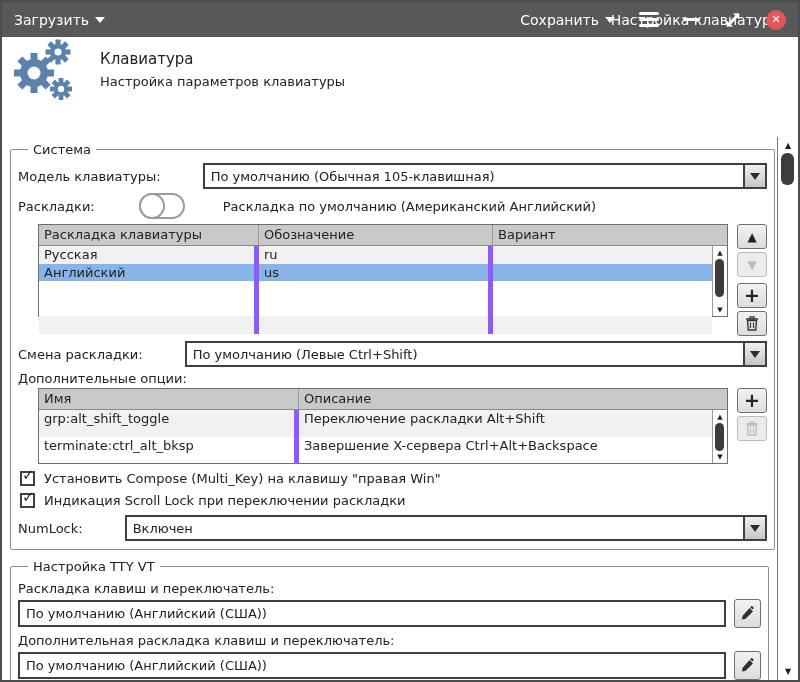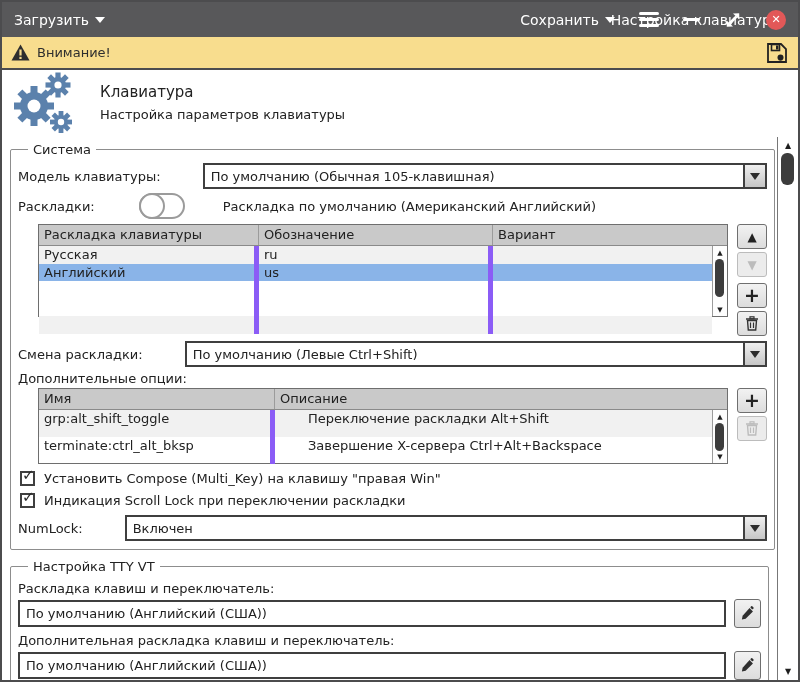--- a/index.html
+++ b/index.html
@@ -52,23 +52,23 @@
   .toggle .knob { position:absolute; left:-2px; top:-2px; width:26px; height:26px; border:2px solid #9b9b9b; border-radius:50%; background:#fff; }
 
   
   .tbl-block { display:flex; align-items:flex-start; margin:5px 0 5px 20px; }
   .tbl { position:relative; width:690px; border:1px solid #6e6e6e; background:#fff; font-size:13px; }
   .thead { display:flex; height:21px; background:#c9c9c9; border-bottom:1px solid #8a8a8a; }
   .th { padding:2px 5px 0 5px; border-right:1px solid #9b9b9b; overflow:hidden; white-space:nowrap; }
   .th:last-child { border-right:none; }
   .tr { display:flex; }
   .td { padding:1px 5px 0 5px; border-right:5px solid #8b5cf6; overflow:hidden; white-space:nowrap; height:100%; }
-  .td:last-child { border-right:none;margin-left:28px; }
+  .td:last-child { border-right:none; }
   .c1 { width:220px; } .c2 { width:234px; } .c3 { flex:1; }
-  .o1 { width:236px; } .o2 { flex:1; }
+  .o1 { width:260px; } .o2 { flex:1; }
   .r-alt { background:#f1f1f1; }
   .r-sel { background:#8ab4e8; }
   .rows-area { margin-right:15px; }
   .tbl1 .tr { height:17.5px; }
   .tbl2 .tr { height:27px; align-items:center; }
 
   .tscroll { position:absolute; top:21px; right:0; bottom:0; width:15px; background:#fdfdfd; border-left:1px solid #9b9b9b; }
   .tscroll .up, .tscroll .dn { position:absolute; left:0; right:0; height:11px; display:flex; align-items:center; justify-content:center; font-size:7px; color:#1e1e1e; }
   .tscroll .up { top:1px; } .tscroll .dn { bottom:1px; }
   .tscroll .thumb { position:absolute; left:2px; width:9px; background:#3c3c3c; border-radius:5px; }
@@ -121,35 +121,20 @@
       <div class="min-btn"></div>
       <svg width="18" height="18" viewBox="0 0 18 18">
         <line x1="5.5" y1="12.5" x2="12.5" y2="5.5" stroke="#fff" stroke-width="2.6"></line>
         <polygon points="15,2 15.6,8.2 8.8,2.6" fill="#fff" transform="rotate(4 12 5)"></polygon>
         <polygon points="3,16 2.4,9.8 9.2,15.4" fill="#fff" transform="rotate(4 6 13)"></polygon>
       </svg>
       <div class="close-btn">✕</div>
     </div>
   </div>
 
-  <div class="warnbar">
-    <svg width="19" height="17" viewBox="0 0 19 17">
-      <polygon points="9.5,0.5 18.5,16.5 0.5,16.5" fill="#2e2e2e"></polygon>
-      <rect x="8.4" y="5.5" width="2.2" height="6" fill="#f8dd8e"></rect>
-      <rect x="8.4" y="12.8" width="2.2" height="2.2" fill="#f8dd8e"></rect>
-    </svg>
-    <span class="warn-text">Внимание!</span>
-    <svg class="warn-save" width="24" height="24" viewBox="0 0 24 24">
-      <path d="M3 3 h13 l5 5 v13 h-18 z" fill="none" stroke="#222" stroke-width="1.8"></path>
-      <rect x="6.5" y="3.5" width="8" height="6" fill="none" stroke="#222" stroke-width="1.6"></rect>
-      <rect x="11" y="4.5" width="2.4" height="4" fill="#222"></rect>
-      <circle cx="15.5" cy="16.5" r="3" fill="#222"></circle>
-      <path d="M10.5 21 q5-3 10 0 z" fill="#222"></path>
-    </svg>
-  </div>
 
   <div class="appheader">
     <svg width="66" height="62" viewBox="0 0 66 62">
       <g transform="translate(24,34)" fill="#5b81ac">
         <circle r="14"></circle>
         <g>
           <rect x="-3.5" y="-20" width="7" height="8"></rect>
           <rect x="-3.5" y="-20" width="7" height="8" transform="rotate(45)"></rect>
           <rect x="-3.5" y="-20" width="7" height="8" transform="rotate(90)"></rect>
           <rect x="-3.5" y="-20" width="7" height="8" transform="rotate(135)"></rect>

